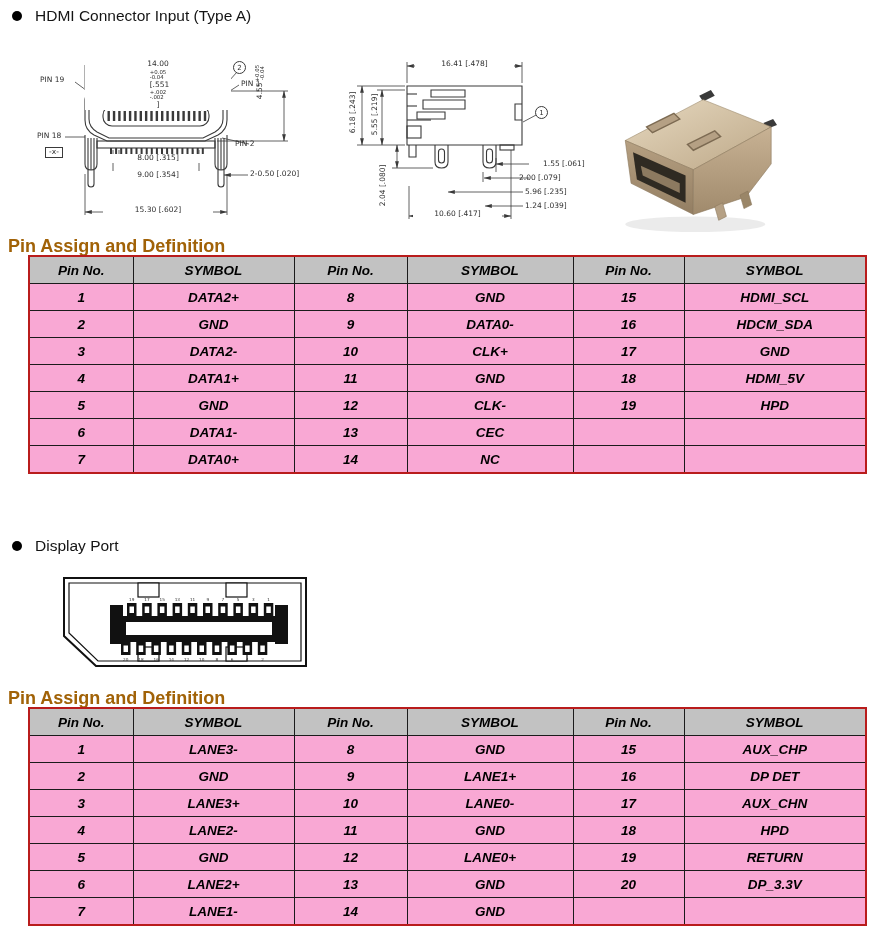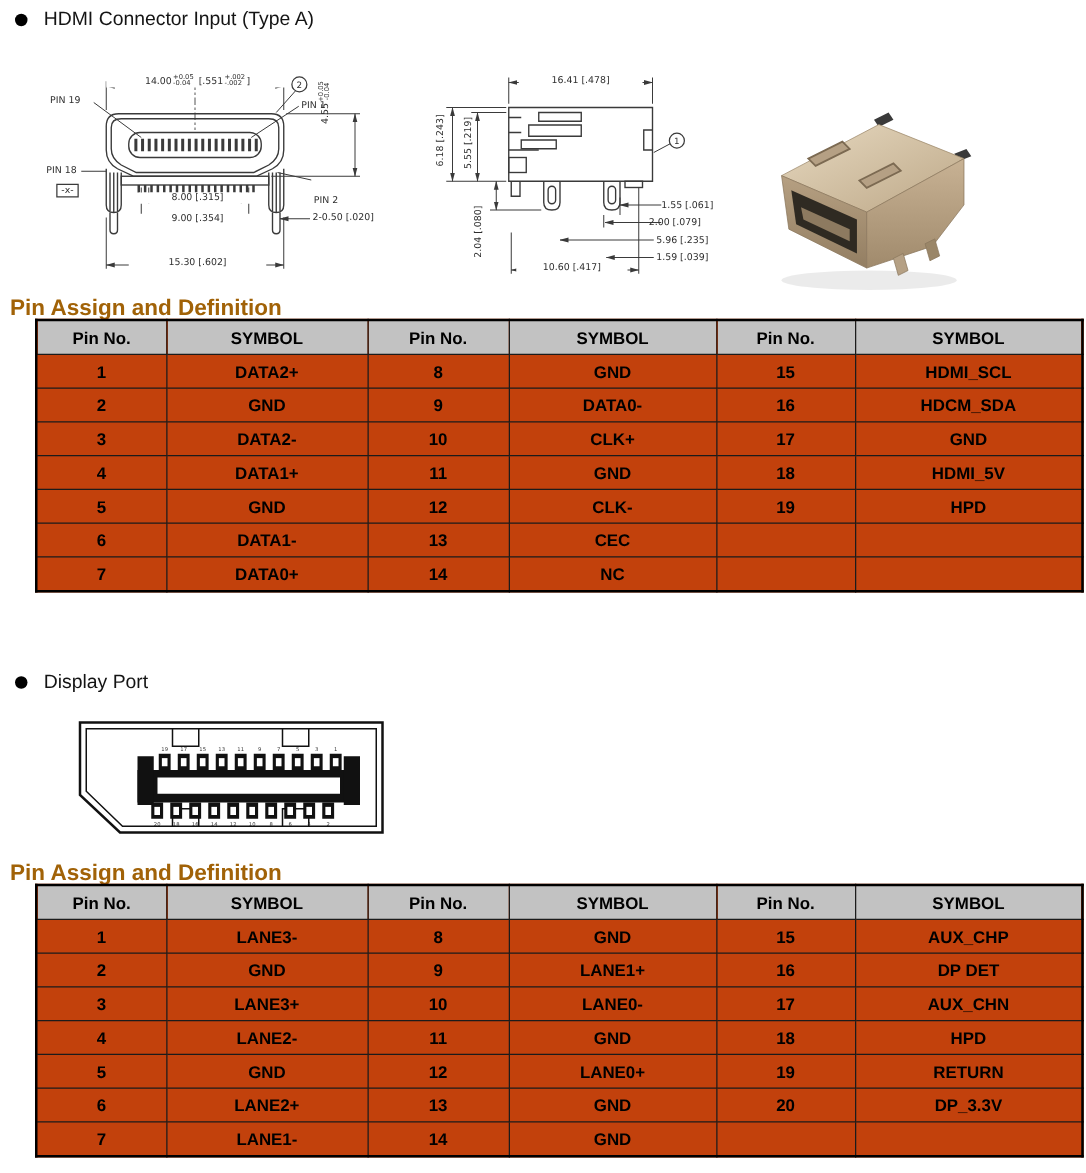--- a/index.html
+++ b/index.html
@@ -6,32 +6,32 @@
   .page{position:relative;width:869px;height:938px;background:#fff;overflow:hidden;
         font-family:"Liberation Sans",sans-serif;color:#1a1a1a;}
   .sec-title{position:absolute;display:flex;align-items:center;gap:13px;
              font-size:15.5px;color:#141414;white-space:nowrap;}
   .bullet{width:10px;height:10px;border-radius:50%;background:#000;flex:0 0 auto;}
   .tbl-heading{position:absolute;font-weight:bold;font-size:18px;color:#a16207;white-space:nowrap;}
   .draw{position:absolute;}
   .draw svg{display:block;}
   .dimlabel{position:absolute;font-family:"DejaVu Sans",sans-serif;font-size:7.5px;
             line-height:1.15;color:#2e2e2e;white-space:nowrap;}
-  .bgw{background:#fff;padding:0 2px;}
+  .bgw{background:#fff;padding:0 2px;flex-direction:column;}
   .ctr{text-align:center;}
   .rot{transform:rotate(-90deg);}
   .flexc{display:flex;justify-content:center;align-items:center;gap:1px;}
   .tol{display:inline-flex;flex-direction:column;font-size:5.4px;line-height:5px;}
   .tol i{font-style:normal;}
   .datum{border:1px solid #3a3a3a;padding:0 3px;background:#fff;}
   .callout{position:absolute;width:11px;height:11px;border:1px solid #3a3a3a;border-radius:50%;
            background:#fff;font-family:"DejaVu Sans",sans-serif;font-size:7px;
            display:flex;align-items:center;justify-content:center;color:#2e2e2e;}
-  .pintable{position:absolute;border-collapse:collapse;table-layout:fixed;background:#c2410c;
-            font-size:13.5px;font-weight:600;color:#000;border:2px solid #000000;}
+  .pintable{position:absolute;border-collapse:collapse;table-layout:fixed;background:#f9a8d4;
+            font-size:13.5px;font-weight:600;color:#000;border:2px solid #b91c1c;font-style:italic;}
   .pintable th,.pintable td{border:1px solid #1b1b1b;text-align:center;height:26px;
             padding:0;overflow:hidden;}
   .pintable th{background:#c2c2c2;font-weight:600;}
   svg text{font-family:"DejaVu Sans",sans-serif;}
 </style>
 </head>
 <body>
 
 <div class="page">
 
@@ -158,21 +158,21 @@
     <div class="dimlabel ctr rot flexc" style="left:190px;top:31px;width:70px;">
       <span>4.55</span>
       <span class="tol">
           <i>+0.05</i>
           <i>-0.04</i>
         </span>
     </div>
     <div class="dimlabel" style="left:5px;top:30px;">PIN 19</div>
     <div class="dimlabel" style="left:206px;top:34px;">PIN 1</div>
     <div class="dimlabel" style="left:2px;top:86px;">PIN 18</div>
-    <div class="dimlabel" style="left:216px;top:94px;margin-top:16px;">PIN 2</div>
+    <div class="dimlabel" style="left:200px;top:94px;">PIN 2</div>
     <div class="dimlabel datum" style="left:10px;top:101px;">-x-</div>
     <div class="callout" style="left:198px;top:15px;">2</div>
     <div class="dimlabel bgw ctr" style="left:76px;top:108px;width:90px;">8.00 [.315]</div>
     <div class="dimlabel bgw ctr" style="left:70px;top:125px;width:102px;">9.00 [.354]</div>
     <div class="dimlabel" style="left:215px;top:124px;">2-0.50 [.020]</div>
     <div class="dimlabel bgw ctr" style="left:68px;top:160px;width:106px;">15.30 [.602]</div>
   </div>
 
   <div class="draw" style="left:335px;top:46px;width:260px;height:190px;">
     <svg viewBox="0 0 260 190" width="260" height="190">
@@ -225,24 +225,24 @@
         <line x1="188" y1="146" x2="113" y2="146" marker-end="url(#mf2)"></line>
         <line x1="188" y1="160" x2="150" y2="160" marker-end="url(#mf2)"></line>
 
         <line x1="203" y1="68" x2="188" y2="76"></line>
       </g>
     </svg>
     <div class="dimlabel bgw ctr" style="left:80px;top:14px;width:95px;">16.41 [.478]</div>
     <div class="dimlabel ctr rot" style="left:-17px;top:62px;width:70px;">6.18 [.243]</div>
     <div class="dimlabel ctr rot" style="left:5px;top:64px;width:70px;">5.55 [.219]</div>
     <div class="dimlabel ctr rot" style="left:13px;top:135px;width:70px;">2.04 [.080]</div>
-    <div class="dimlabel" style="left:194px;top:114px;">1.55 [.061]</div>
+    <div class="dimlabel" style="left:208px;top:114px;">1.55 [.061]</div>
     <div class="dimlabel" style="left:184px;top:128px;">2.00 [.079]</div>
     <div class="dimlabel" style="left:190px;top:142px;">5.96 [.235]</div>
-    <div class="dimlabel" style="left:190px;top:156px;">1.59 [.039]</div>
+    <div class="dimlabel" style="left:190px;top:156px;">1.24 [.039]</div>
     <div class="dimlabel bgw ctr" style="left:78px;top:164px;width:85px;">10.60 [.417]</div>
     <div class="callout" style="left:200px;top:60px;">1</div>
   </div>
 
   <div class="draw" style="left:598px;top:80px;width:180px;height:158px;">
     <svg viewBox="0 0 185 162" width="180" height="158">
       <defs>
         <linearGradient id="gTop" x1="0" y1="0" x2="1" y2="1">
           <stop offset="0" stop-color="#e6d8bf"></stop>
             <stop offset="1" stop-color="#bda888"></stop>

